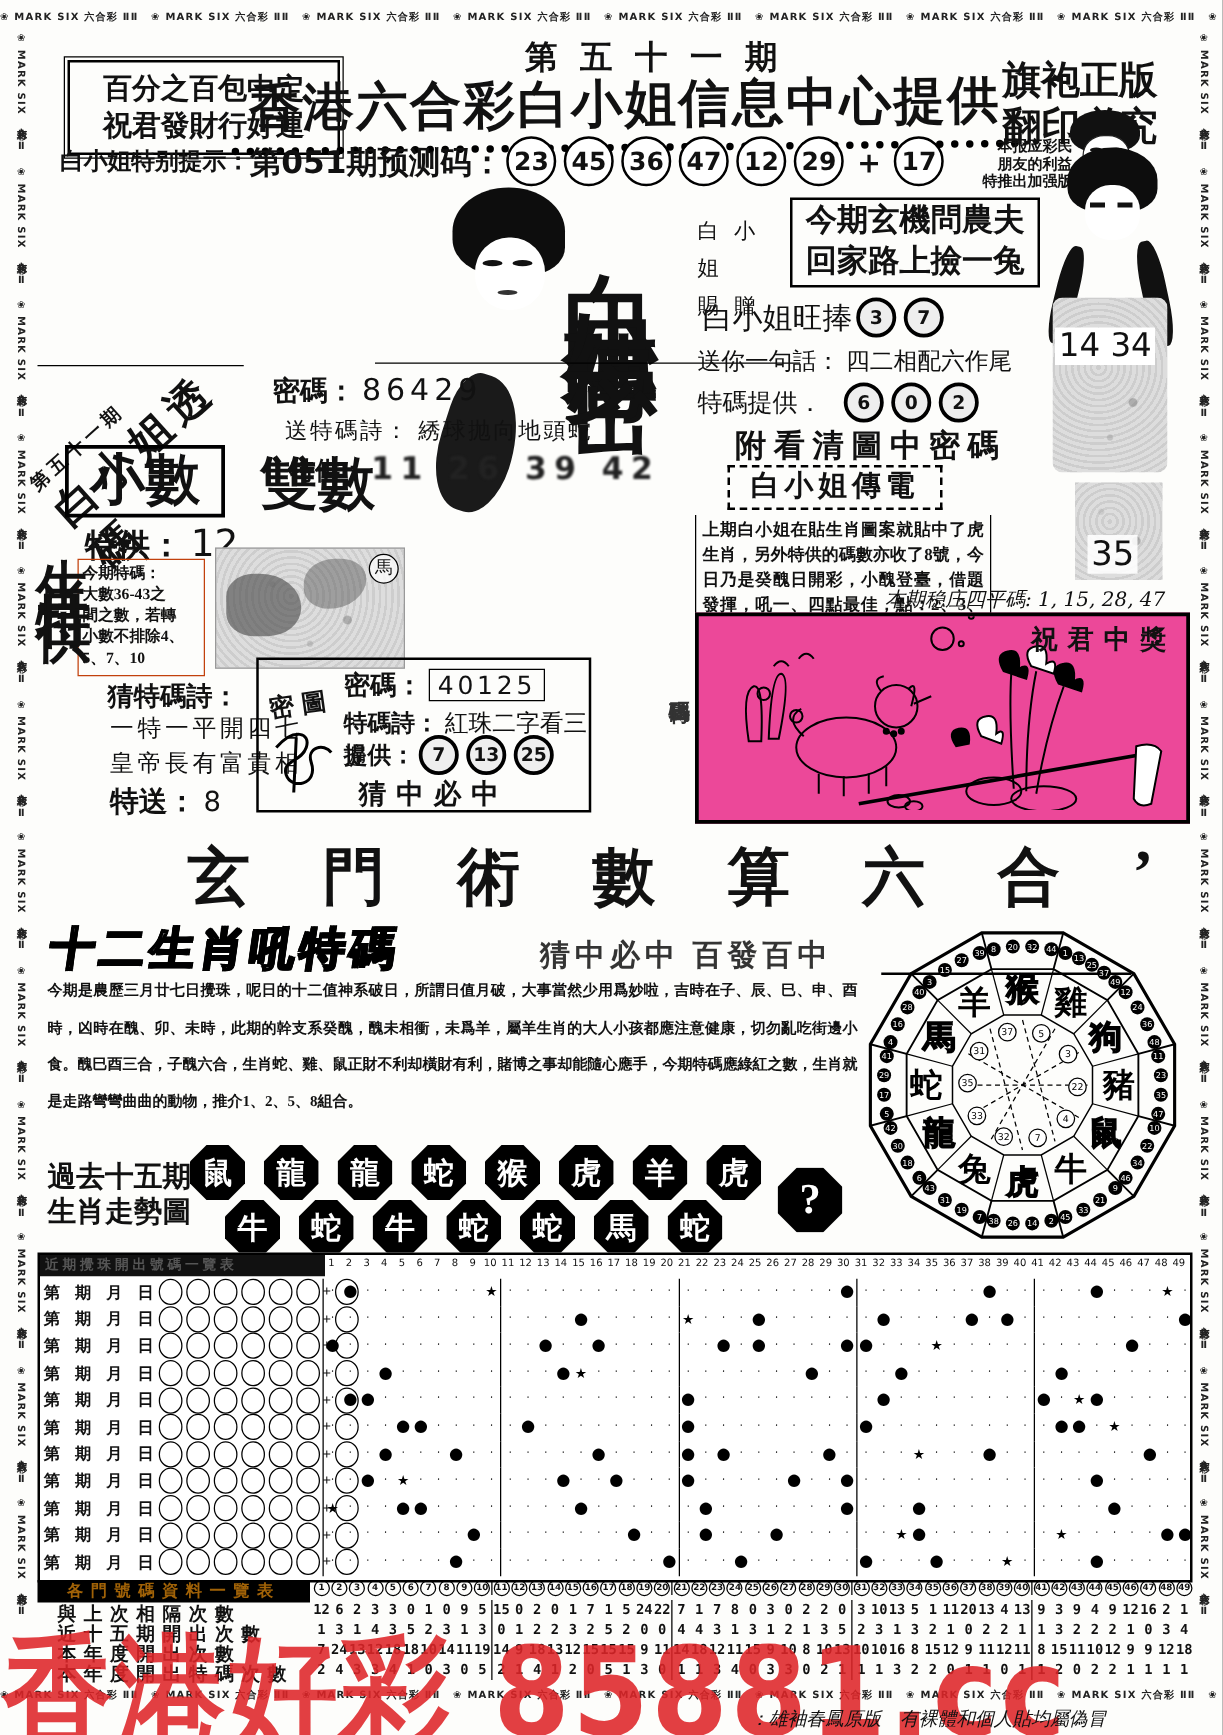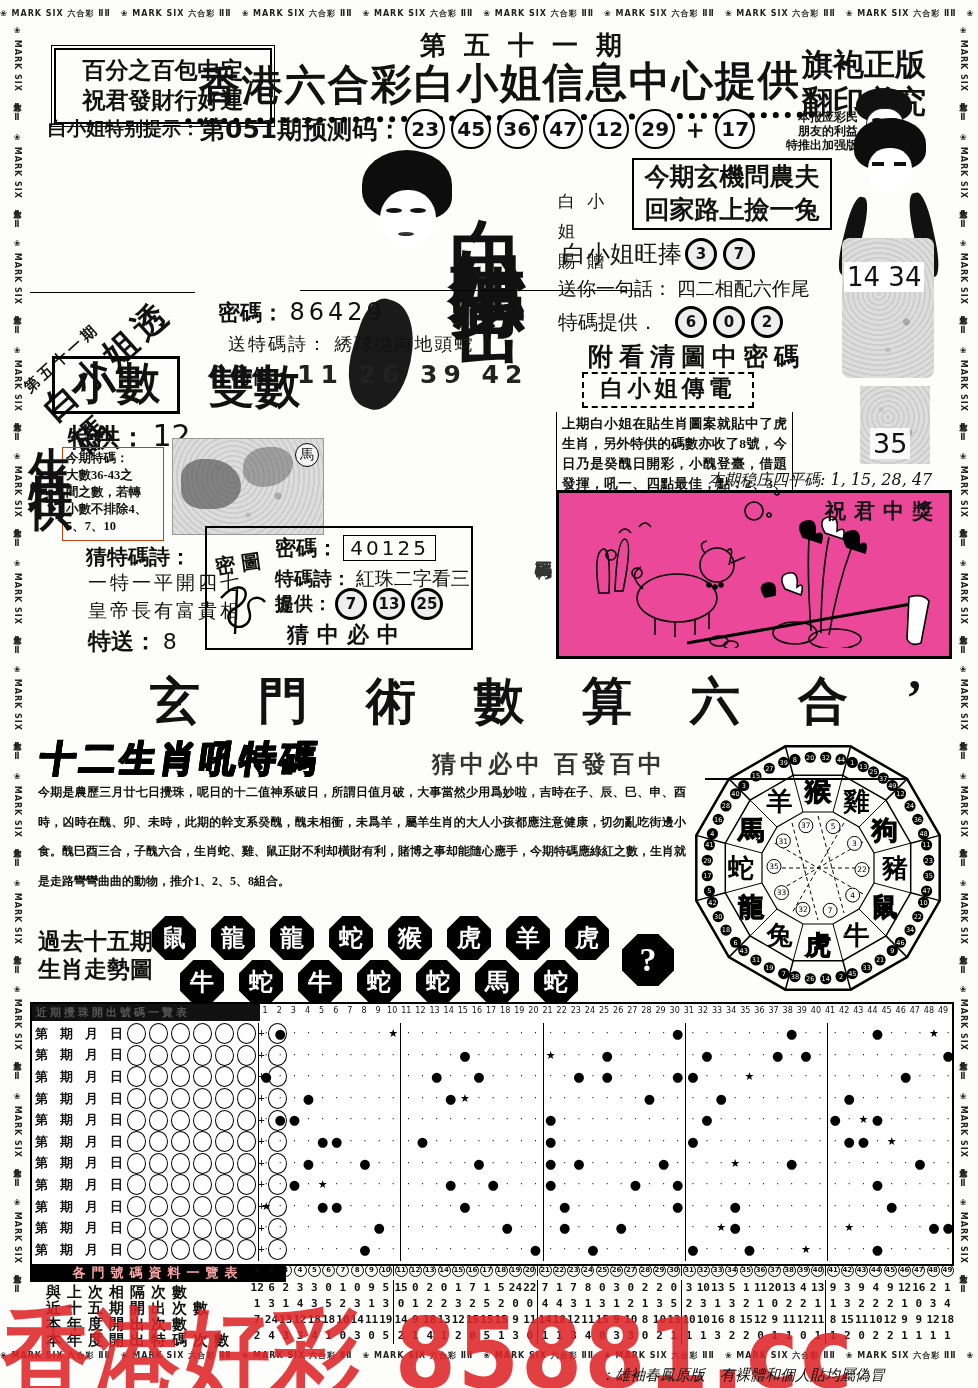--- a/index.html
+++ b/index.html
@@ -219,21 +219,21 @@
       <span class="b">特碼詩：</span>
       <span>紅珠二字看三遍</span>
     </div>
     <div class="abs" style="left:68px;top:60px;font-size:19px;display:flex;align-items:center;">
       <span class="b">提供：</span>
       <span><span class="num-circle sm smudge">7</span><span class="num-circle sm smudge">13</span><span class="num-circle sm smudge">25</span></span>
     </div>
     <div class="abs b ctr" style="left:60px;top:92px;width:160px;font-size:22px;letter-spacing:8px;">猜中必中</div>
   </div>
 
-  <div class="abs" style="left:558px;top:187px;width:70px;font-size:17px;line-height:30px;letter-spacing:4px;">
+  <div class="abs" style="left:558px;top:170px;width:70px;font-size:17px;line-height:30px;letter-spacing:4px;">
     <div>白 小 姐</div>
     <div>賜    贈</div>
   </div>
   <div class="abs b ctr" style="left:632px;top:158px;width:196px;height:68px;border:2px solid #000;font-size:25px;line-height:33px;">
     <div>今期玄機問農夫</div>
     <div>回家路上撿一兔</div>
   </div>
   <div class="abs" style="left:562px;top:238px;font-size:24px;display:flex;align-items:center;">
     <span>白小姐旺捧</span>
     <span><span class="num-circle sm smudge">3</span><span class="num-circle sm smudge">7</span></span>
@@ -1286,21 +1286,21 @@
           <span class="m-cell big">●</span>
           <span class="m-cell">·</span>
           <span class="m-cell">·</span>
           <span class="m-cell">·</span>
           <span class="m-cell">·</span>
           <span class="m-cell">·</span>
         </div>
       </div>
   </div>
 
-  <div class="abs b ctr" style="left:30px;top:1264px;width:256px;height:18px;background:#000;color:#fca5a5;font-size:13px;letter-spacing:6px;line-height:18px;">各門號碼資料一覽表</div>
+  <div class="abs b ctr" style="left:30px;top:1264px;width:218px;height:18px;background:#000;color:#a16207;font-size:13px;letter-spacing:6px;line-height:18px;">各門號碼資料一覽表</div>
   <div class="abs" style="left:46px;top:1284px;" id="stats-labels">
       <div class="s-lab">與上次相隔次數</div>
       <div class="s-lab">近十五期開出次數</div>
       <div class="s-lab">本年度開出次數</div>
       <div class="s-lab">本年度開出特碼次數</div>
     </div>
   <div class="abs s-head" style="left:250px;top:1264px;">
       <span class="s-circ">
         <i>1</i>
       </span>

